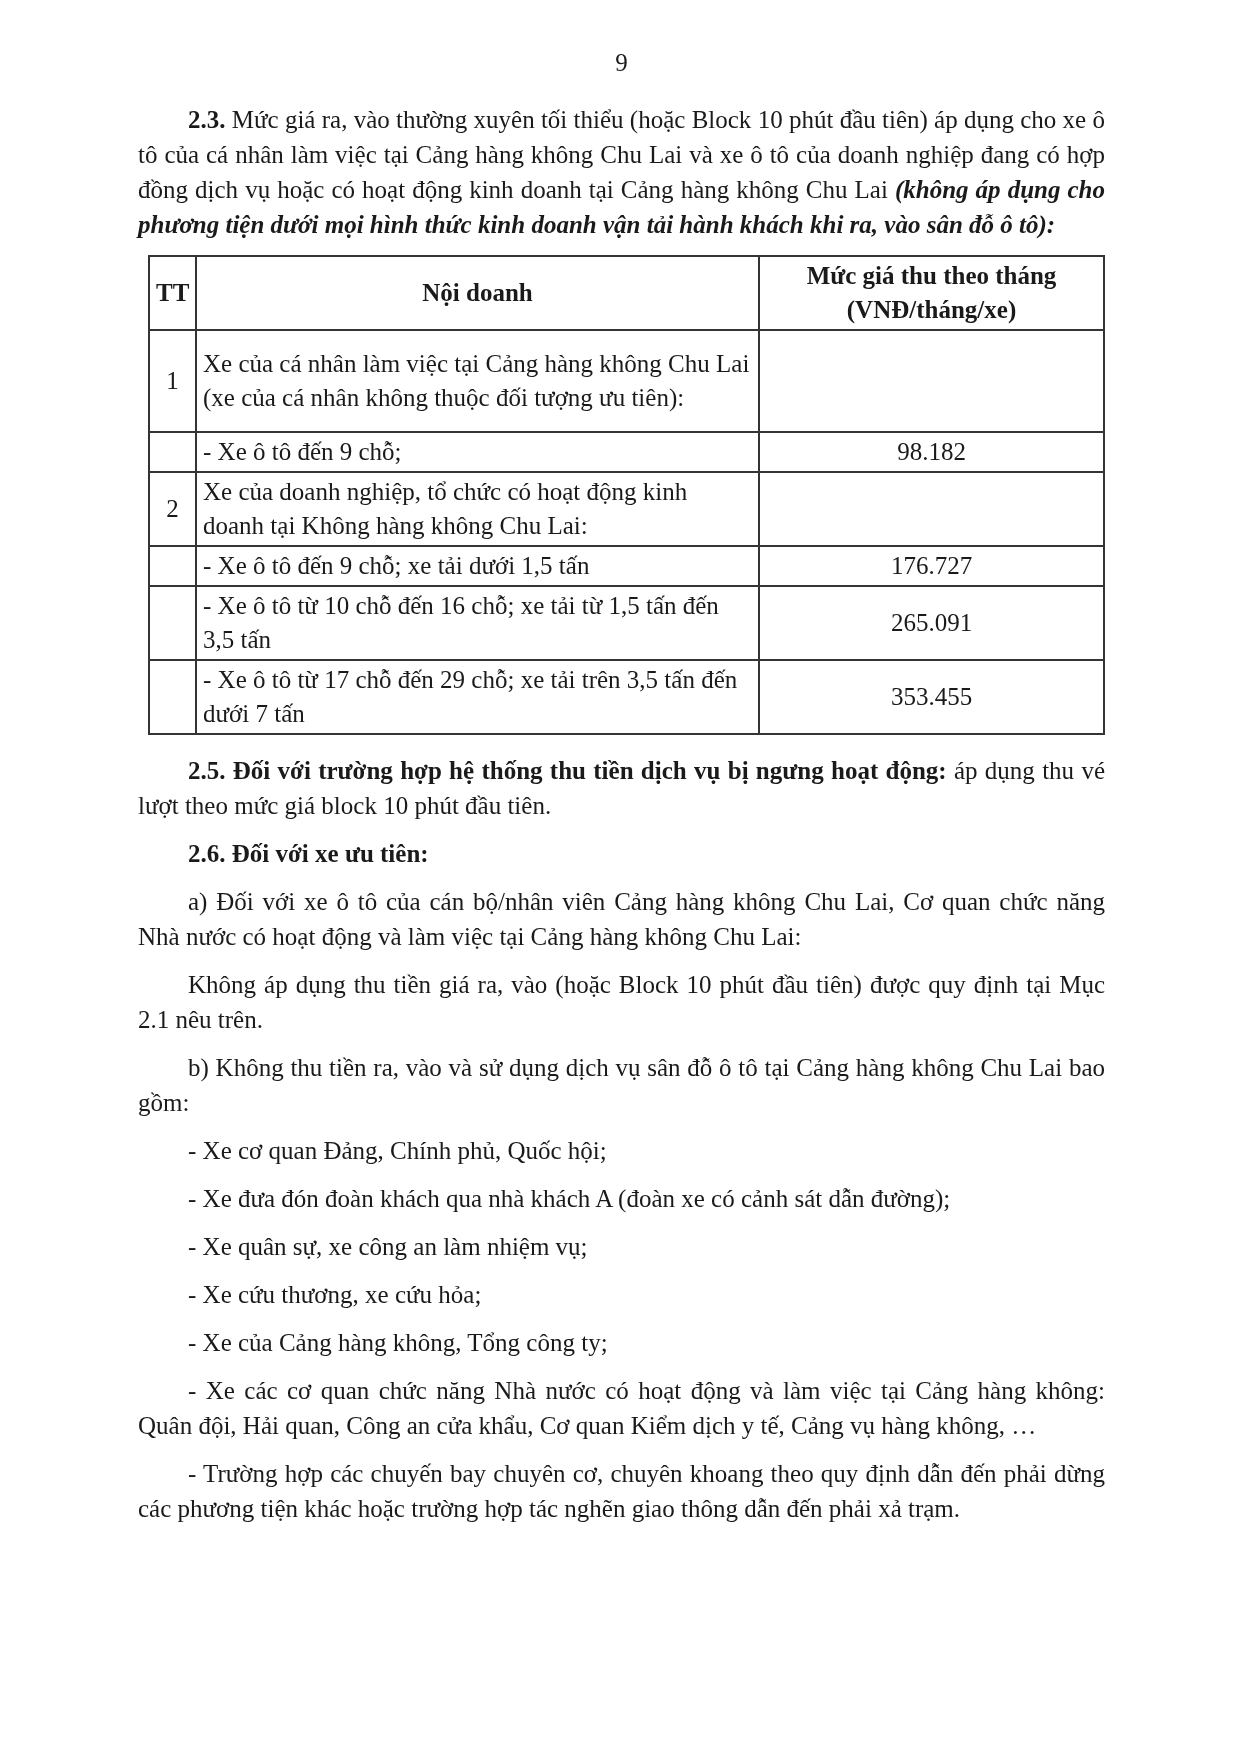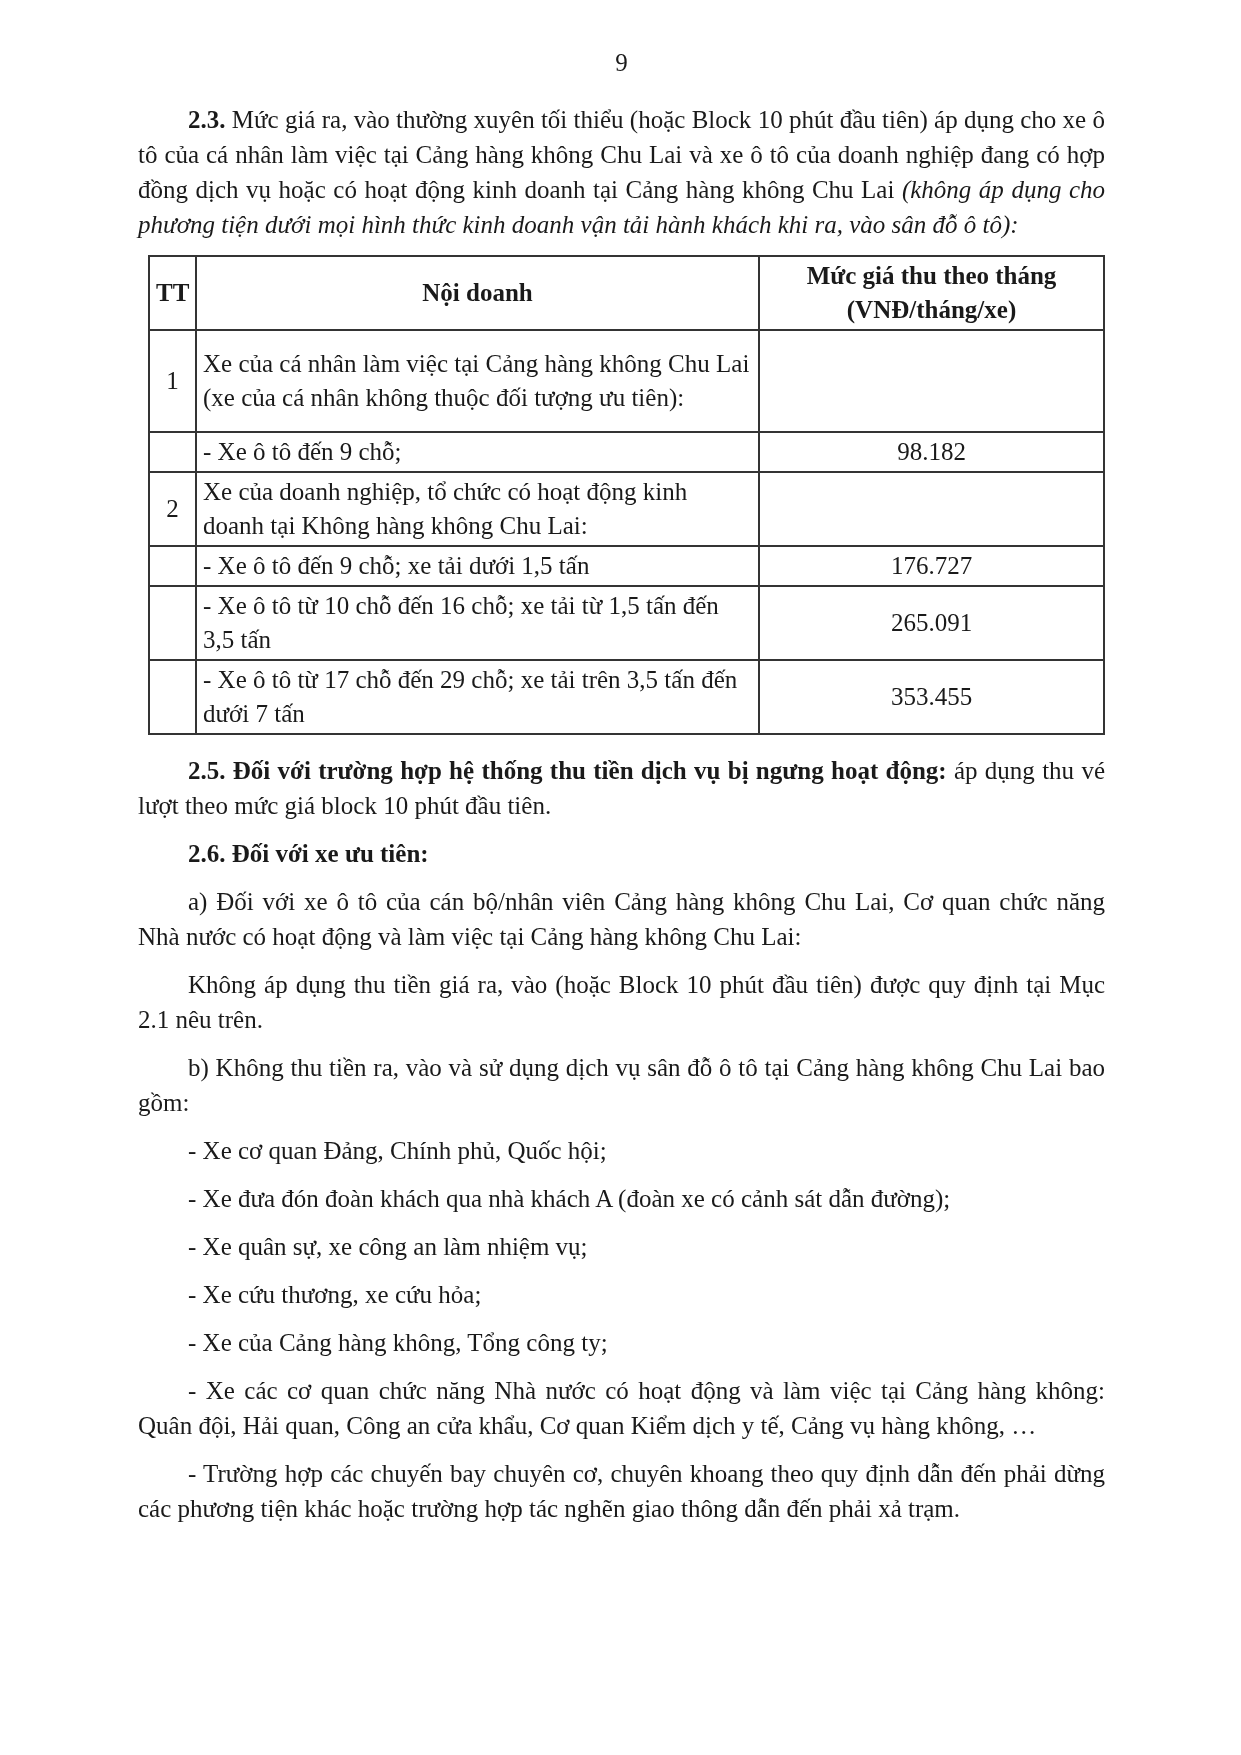--- a/index.html
+++ b/index.html
@@ -19,21 +19,21 @@
   .pagenum{
     text-align:center;
     margin:0 0 22px 0;
   }
   p.para{
     margin:0 0 13px 0;
     text-align:justify;
     text-indent:50px;
   }
   .bold{font-weight:bold;}
-  .ital{font-style:italic;}
+  .ital{font-style:italic;font-weight:bold;}
   table.price{
     border-collapse:collapse;
     table-layout:fixed;
     width:955px;
     margin:6px 0 18px 10px;
     padding-left:39px;
   }
   table.price col.c-tt{width:47px;}
   table.price col.c-content{width:563px;}
   table.price col.c-price{width:345px;}

